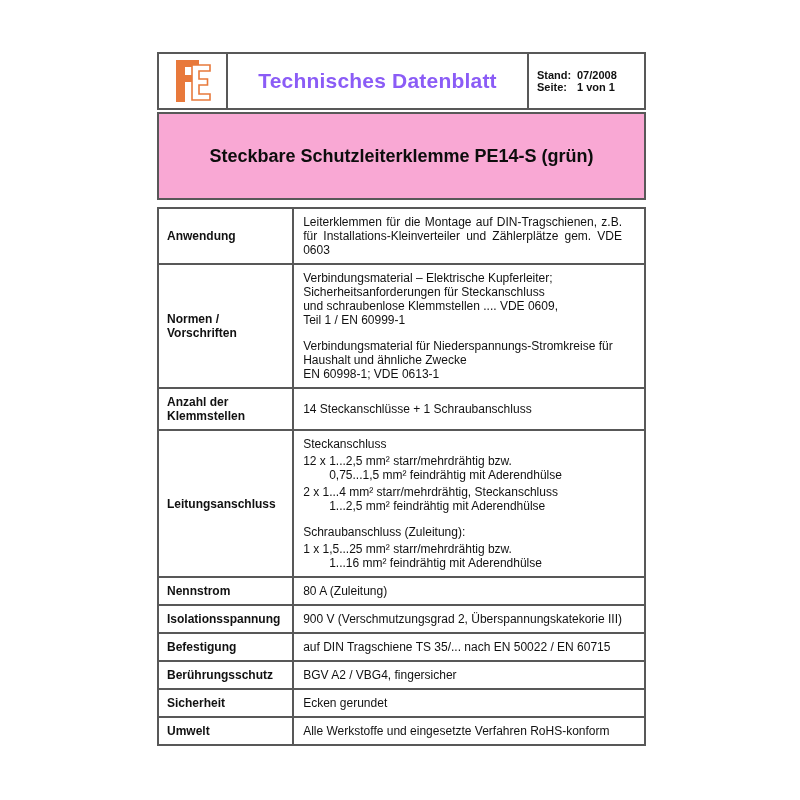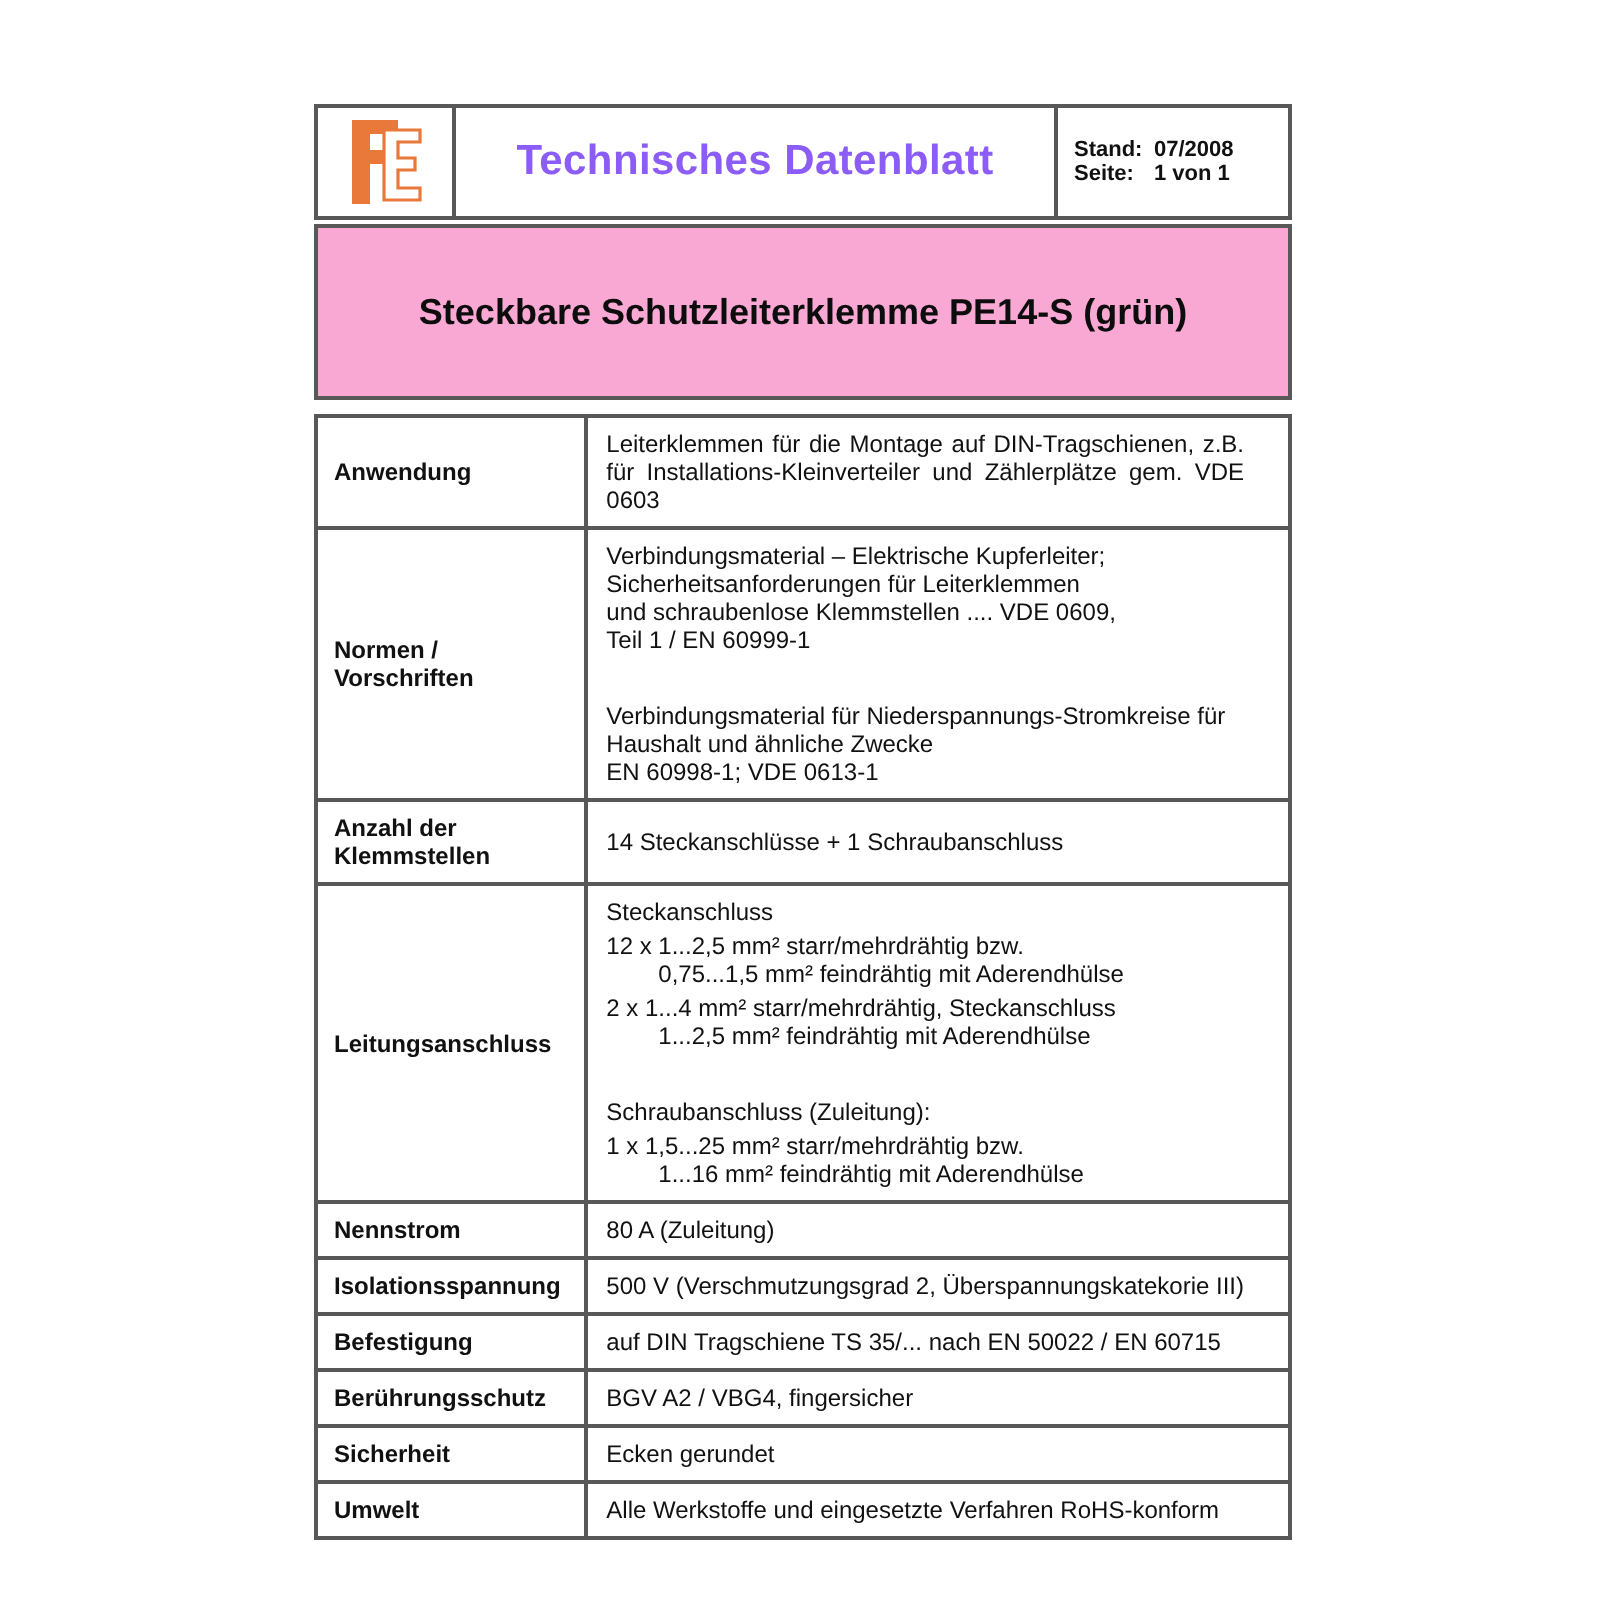--- a/index.html
+++ b/index.html
@@ -63,21 +63,21 @@
     width: 162px;
     padding: 6px 4px 6px 8px;
     font-weight: bold;
     line-height: 14px;
   }
   td.value {
     padding: 6px 22px 6px 9px;
     line-height: 14px;
   }
   .para + .para { margin-top: 3px; }
-  .para.gap { margin-top: 24px; }
+  .para.gap { margin-top: 12px; }
   .para.just { text-align: justify; }
   .line { white-space: nowrap; }
   .line.indent { padding-left: 26px; }
 
   .logo-svg { display: block; }
 </style>
 </head>
 <body>
 
 <div class="doc">
@@ -116,21 +116,21 @@
           <td class="label">Anwendung</td>
           <td class="value">
             <div class="para just">Leiterklemmen für die Montage auf DIN-Tragschienen, z.B. für Installations-Kleinverteiler und Zählerplätze gem. VDE 0603</div>
           </td>
         </tr>
         <tr>
           <td class="label">Normen / Vorschriften</td>
           <td class="value">
             <div class="para">
               <div class="line">Verbindungsmaterial – Elektrische Kupferleiter;</div>
-              <div class="line">Sicherheitsanforderungen für Leiterklemmen</div>
+              <div class="line">Sicherheitsanforderungen für Steckanschluss</div>
               <div class="line">und schraubenlose Klemmstellen .... VDE 0609,</div>
               <div class="line">Teil 1 / EN 60999-1</div>
             </div>
             <div class="para gap">
               <div class="line">Verbindungsmaterial für Niederspannungs-Stromkreise für</div>
               <div class="line">Haushalt und ähnliche Zwecke</div>
               <div class="line">EN 60998-1; VDE 0613-1</div>
             </div>
           </td>
         </tr>
@@ -170,21 +170,21 @@
           <td class="value">
             <div class="para">
               <div class="line">80 A (Zuleitung)</div>
             </div>
           </td>
         </tr>
         <tr>
           <td class="label">Isolationsspannung</td>
           <td class="value">
             <div class="para">
-              <div class="line">500 V (Verschmutzungsgrad 2, Überspannungskatekorie III)</div>
+              <div class="line">900 V (Verschmutzungsgrad 2, Überspannungskatekorie III)</div>
             </div>
           </td>
         </tr>
         <tr>
           <td class="label">Befestigung</td>
           <td class="value">
             <div class="para">
               <div class="line">auf DIN Tragschiene TS 35/... nach EN 50022 / EN 60715</div>
             </div>
           </td>

